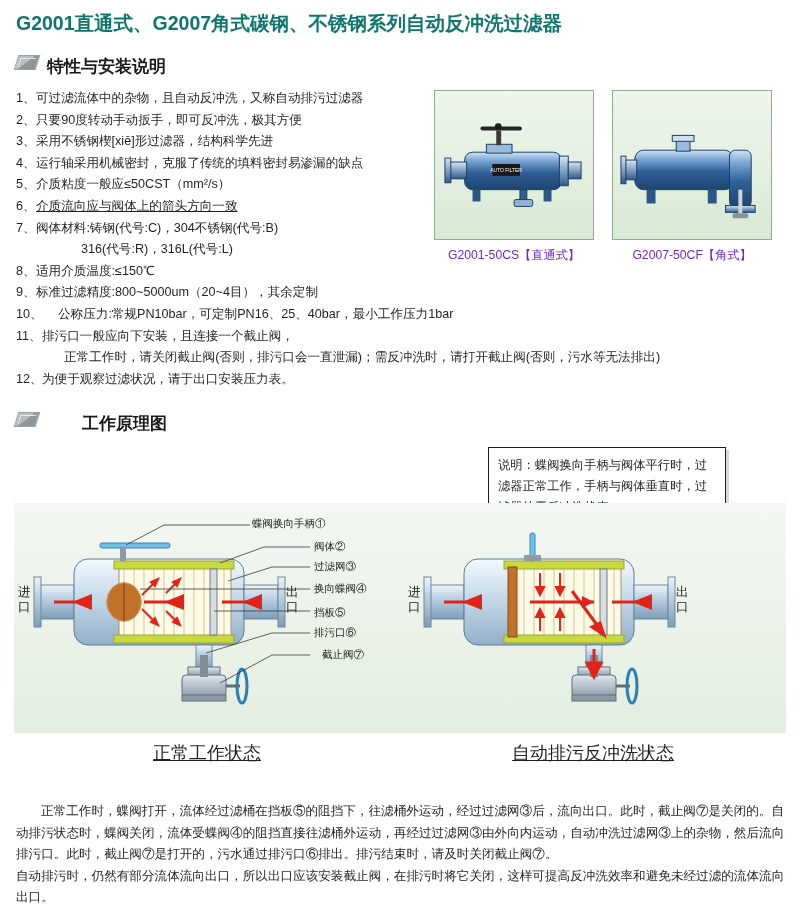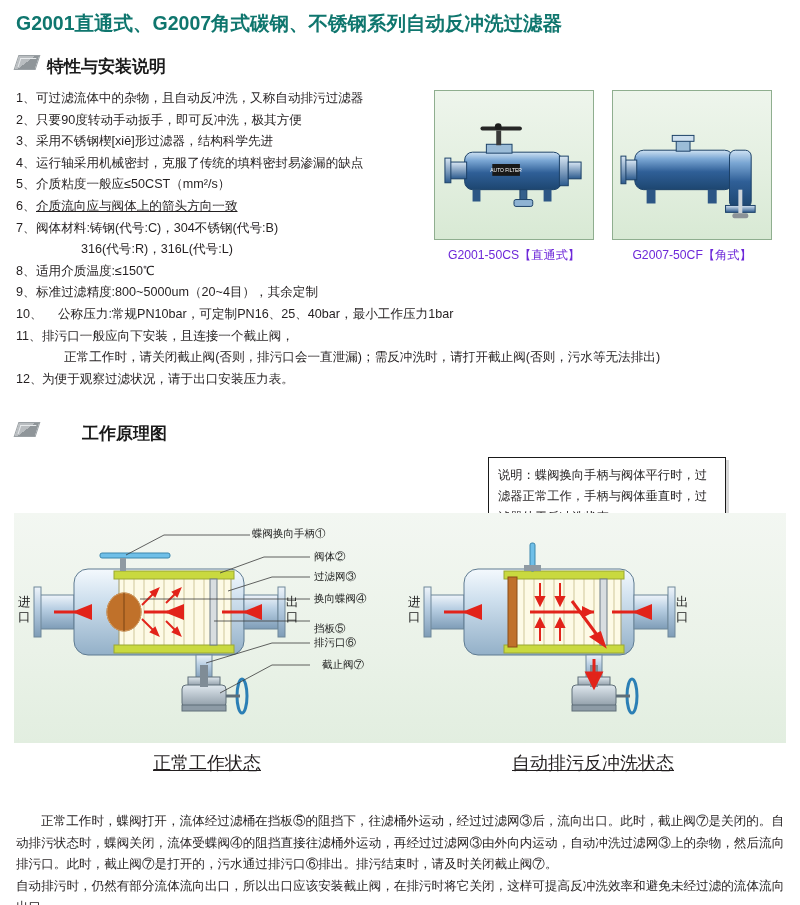--- a/index.html
+++ b/index.html
@@ -307,21 +307,21 @@
 
             <rect x="34" y="100" width="9" height="14" fill="#2c5685"></rect>
             <rect x="96" y="100" width="9" height="14" fill="#2c5685"></rect>
           </svg>
         </div>
         <div class="photo-cap">G2007-50CF【角式】</div>
       </div>
     </div>
   </div>
 
-  <div class="section-head" style="margin-top:32px;gap:44px;">
+  <div class="section-head" style="margin-top:22px;gap:44px;">
     <span class="flag-icon"></span>
     <span class="title">工作原理图</span>
   </div>
 
   <div class="principle-area">
 
     <div class="note-box">说明：蝶阀换向手柄与阀体平行时，过滤器正常工作，手柄与阀体垂直时，过滤器处于反冲洗状态。</div>
 
     <div class="diagram">
       <svg viewBox="0 0 772 230" width="772" height="230">
@@ -488,21 +488,21 @@
           <polyline points="192,150 258,130 296,130"></polyline>
           <polyline points="206,180 258,152 296,152"></polyline>
         </g>
       </svg>
     </div>
 
     <div class="callout" style="left:238px; top:72px;">蝶阀换向手柄①</div>
     <div class="callout" style="left:300px; top:95px;">阀体②</div>
     <div class="callout" style="left:300px; top:115px;">过滤网③</div>
     <div class="callout" style="left:300px; top:137px;">换向蝶阀④</div>
-    <div class="callout" style="left:300px; top:167px;">挡板⑤</div>
+    <div class="callout" style="left:300px; top:161px;">挡板⑤</div>
     <div class="callout" style="left:300px; top:181px;">排污口⑥</div>
     <div class="callout" style="left:308px; top:203px;">截止阀⑦</div>
 
     <div class="in-out" style="left:4px; top:140px;">
       <div>进</div>
       <div>口</div>
     </div>
     <div class="in-out" style="left:272px; top:140px;">
       <div>出</div>
       <div>口</div>

